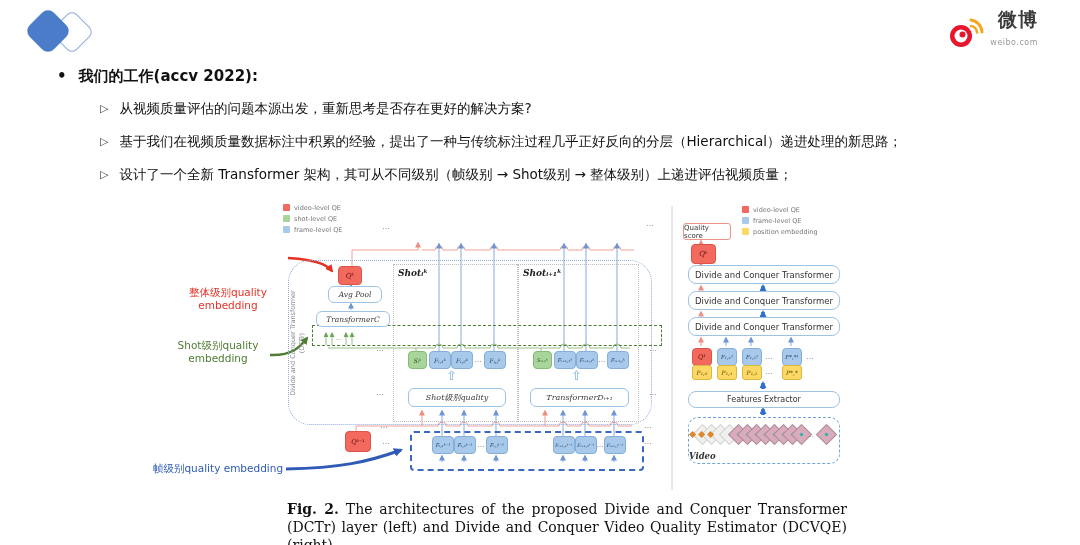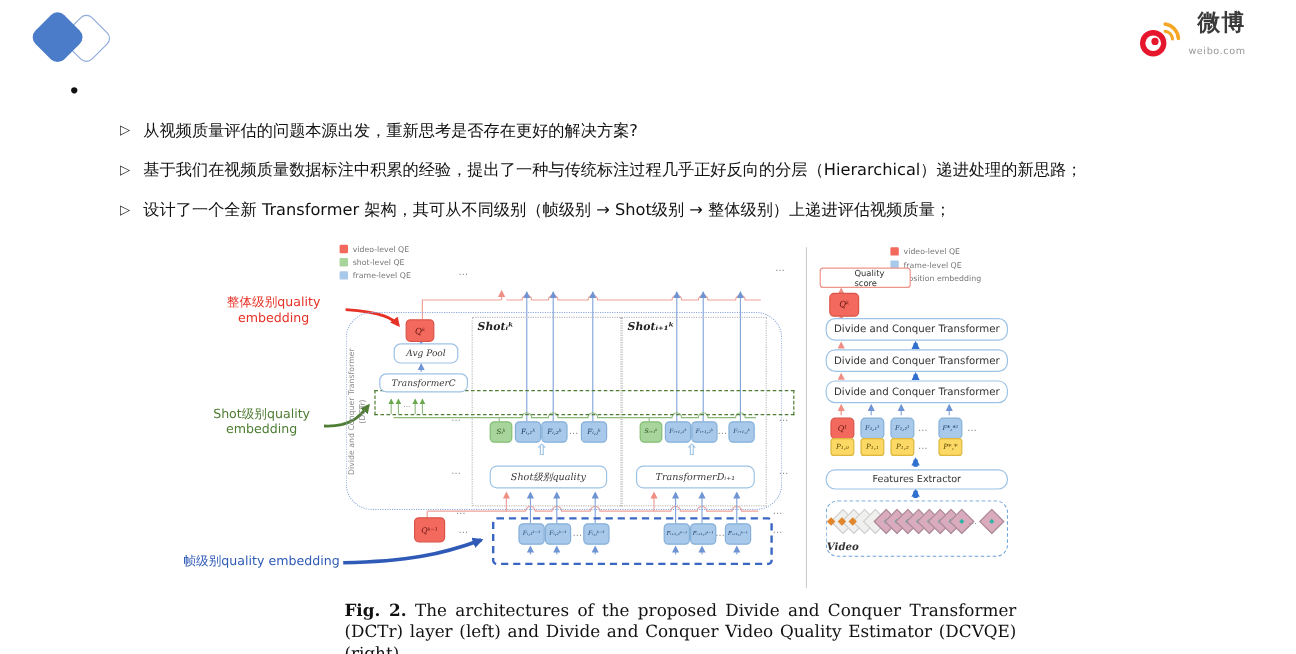--- a/index.html
+++ b/index.html
@@ -39,21 +39,21 @@
   .legend-label{font-size:6.5px;color:#777;white-space:nowrap;}
   .outer-dctr{border:1.3px dotted #8faadc;border-radius:22px;}
   .panel{border:1px dotted #bdbdbd;}
   .greendash{border:1.5px dashed #4e7d33;}
   .bluedash{border:2px dashed #3a66c4;border-radius:4px;}
   .vlabel{left:83px;top:136px;width:170px;height:18px;transform:rotate(-90deg);text-align:center;
           font-size:6.5px;color:#8a8a8a;line-height:1.35;}
   .shotlab{font-family:"DejaVu Serif","DejaVu Sans",serif;font-style:italic;font-weight:bold;font-size:9px;color:#222;}
   .uparr{color:#9dc3e6;font-size:13px;font-weight:bold;line-height:1;}
   .ann{line-height:1.25;text-align:center;}
-  .ann.red{color:#e63226;font-size:10.5px;}
+  .ann.red{color:#e63226;font-size:10.5px;margin-top:40px;}
   .ann.green{color:#4e7d33;font-size:10.5px;}
   .ann.blue{color:#2f5bb7;font-size:10.5px;}
   .vbox{border:1.3px dashed #6fa3dc;border-radius:10px;}
   .vframes span{position:absolute;width:13px;height:13px;transform:rotate(45deg);top:9px;
                 background:#d9abbc;border:1px solid #a98b98;}
   .vframes span:nth-child(-n+4){background:#f0f0ef;border-color:#cfcfcf;}
   .vframes span:nth-child(-n+3)::after{content:"";position:absolute;width:5px;height:5px;background:#e0862c;left:-3px;top:11px;}
   .vframes span:nth-child(n+5)::after{content:"";position:absolute;width:3px;height:3px;background:#2fb3a6;left:5px;top:5px;}
   .vlab{font-family:"DejaVu Serif","DejaVu Sans",serif;font-style:italic;font-weight:bold;font-size:8.5px;color:#333;}
   .caption{position:absolute;left:287px;top:500px;width:560px;font-family:"DejaVu Serif","Liberation Serif",serif;
@@ -78,20 +78,21 @@
       <path d="M25,16 a7,7 0 0 1 6,6.5" stroke="#f5a623" stroke-width="2.6" fill="none" stroke-linecap="round"></path>
     </svg>
     <div class="brand-text">
       <span class="brand-name">微博</span>
       <span class="brand-domain">weibo.com</span>
     </div>
   </div>
 
   <div class="lead">
     <span>•</span>
+    <span>我们的工作(accv 2022):</span>
   </div>
   <div class="bullet" style="top:100px;">
     <span class="mk">▷</span>
     <span>从视频质量评估的问题本源出发，重新思考是否存在更好的解决方案?</span>
   </div>
   <div class="bullet" style="top:133px;">
     <span class="mk">▷</span>
     <span>基于我们在视频质量数据标注中积累的经验，提出了一种与传统标注过程几乎正好反向的分层（Hierarchical）递进处理的新思路；</span>
   </div>
   <div class="bullet" style="top:166px;">
@@ -286,21 +287,21 @@
       <div class="legend-row">
         <span class="legend-sq" style="background:#a9c9ea;"></span>
         <span class="legend-label">frame-level QE</span>
       </div>
       <div class="legend-row">
         <span class="legend-sq" style="background:#fbd964;"></span>
         <span class="legend-label">position embedding</span>
       </div>
     </div>
 
-    <div class="rbox" style="left:553px;top:25px;width:46px;height:15px;font-size:7px;border-color:#f0948b;border-radius:3px;padding-left:28px;">Quality score</div>
+    <div class="rbox" style="left:553px;top:25px;width:46px;height:15px;font-size:7px;border-color:#f0948b;border-radius:3px;">Quality score</div>
     <div class="tok red" style="left:561px;top:46px;width:23px;height:18px;font-size:7px;">Qᵏ</div>
 
     <div class="rbox" style="left:558px;top:67px;width:150px;height:17px;font-size:8.5px;">Divide and Conquer Transformer</div>
     <div class="rbox" style="left:558px;top:93px;width:150px;height:17px;font-size:8.5px;">Divide and Conquer Transformer</div>
     <div class="rbox" style="left:558px;top:119px;width:150px;height:17px;font-size:8.5px;">Divide and Conquer Transformer</div>
 
     <div class="tok red" style="left:562px;top:150px;width:18px;height:16px;font-size:6.5px;">Q¹</div>
     <div class="tok blue" style="left:587px;top:150px;width:18px;height:16px;font-size:5.5px;">F₁,₁¹</div>
     <div class="tok blue" style="left:612px;top:150px;width:18px;height:16px;font-size:5.5px;">F₁,₂¹</div>
     <div class="ell" style="left:635px;top:155px;">…</div>

